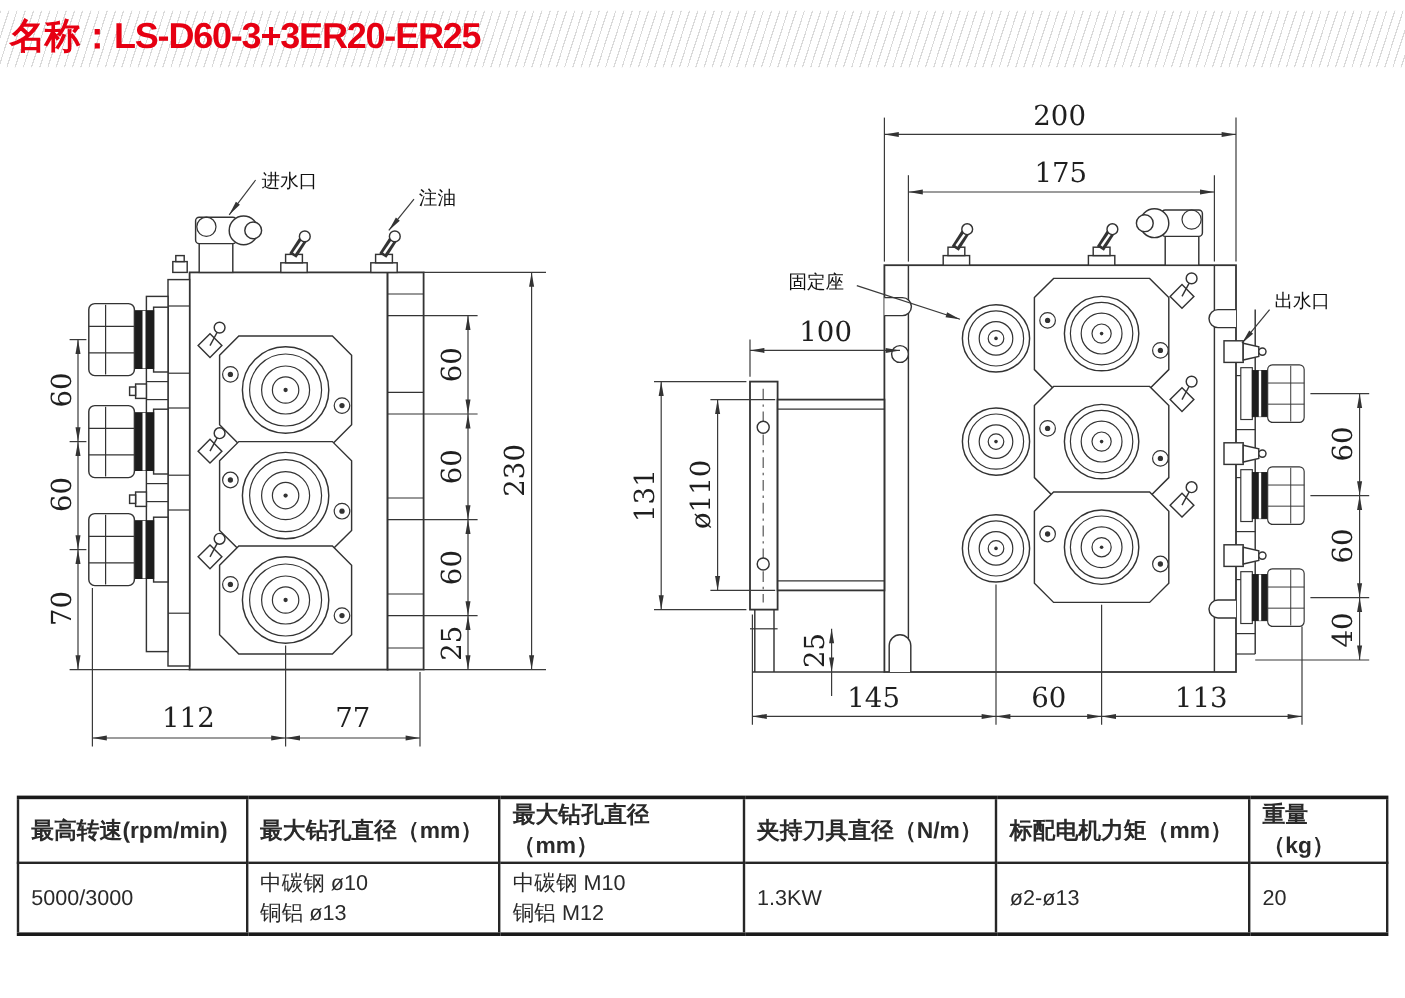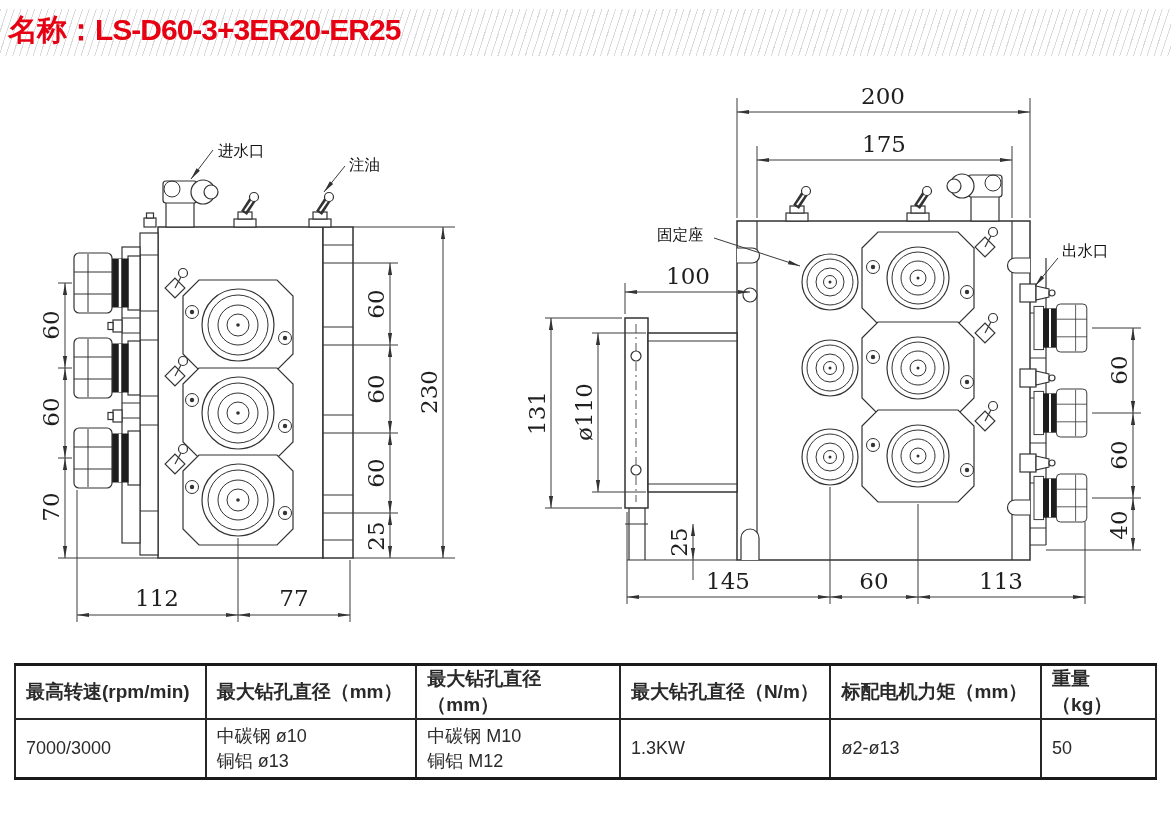--- a/index.html
+++ b/index.html
@@ -373,41 +373,41 @@
         <col style="width:204px">
       <col style="width:211px">
         <col style="width:211px">
         <col style="width:115px">
     </colgroup>
     <tbody>
         <tr class="hdr">
       <td>最高转速(rpm/min)</td>
       <td>最大钻孔直径（mm）</td>
       <td>最大钻孔直径（mm）</td>
-      <td>最大钻孔直径（N/m）</td>
+      <td>夹持刀具直径（N/m）</td>
       <td>标配电机力矩（mm）</td>
       <td>重量（kg）</td>
     </tr>
     <tr class="val">
       <td>
-        <div>7000/3000</div>
+        <div>5000/3000</div>
       </td>
       <td>
         <div>中碳钢 ø10</div>
         <div>铜铝 ø13</div>
       </td>
       <td>
         <div>中碳钢 M10</div>
         <div>铜铝 M12</div>
       </td>
       <td>
         <div>1.3KW</div>
       </td>
       <td>
         <div>ø2-ø13</div>
       </td>
       <td>
-        <div>50</div>
+        <div>20</div>
       </td>
     </tr>
   </tbody>
     </table>
 </div>
 
 </body></html>

